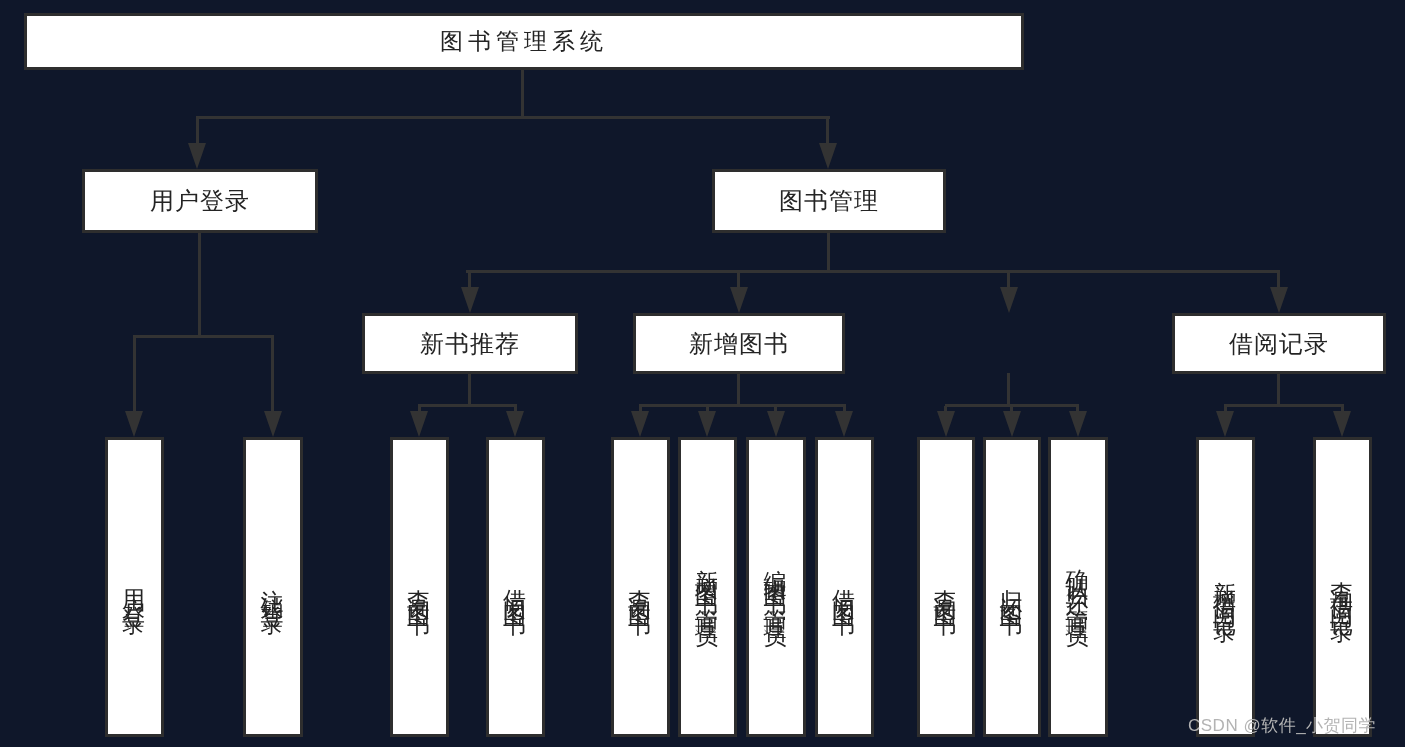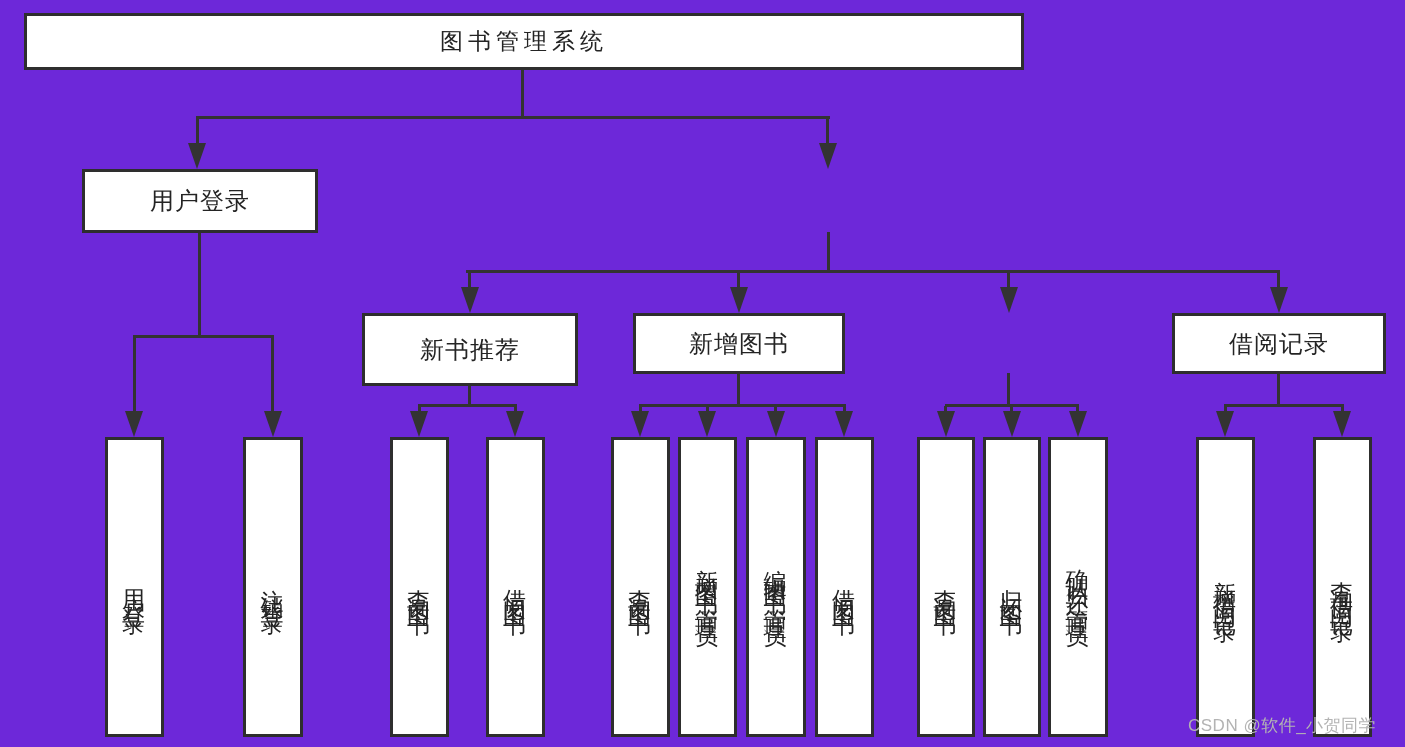--- a/index.html
+++ b/index.html
@@ -1,17 +1,17 @@
 <!DOCTYPE html>
 <html><head>
 <meta charset="utf-8">
 <style>
   html,body { margin:0; padding:0; background:#ffffff; }
   .canvas {
-    position:relative; width:1405px; height:747px; background:#6d28d9;
+    position:relative; width:1405px; height:747px; background:#0f172a;
     font-family:"Liberation Sans","DejaVu Sans",sans-serif; color:#222222;
     overflow:hidden;
   }
   .node {
     position:absolute; box-sizing:border-box;
     border:3px solid #2e2e2e; background:#ffffff;
     display:flex; align-items:center; justify-content:center;
     z-index:2;
   }
   .title-label { font-size:23px; letter-spacing:5px; color:#242424; }
@@ -37,22 +37,25 @@
 
 <div class="canvas">
 
   <div class="node" style="left:24px;top:13px;width:1000px;height:57px;">
     <span class="title-label">图书管理系统</span>
   </div>
 
   <div class="node" style="left:82px;top:169px;width:236px;height:64px;">
     <span class="hlabel">用户登录</span>
   </div>
+  <div class="node" style="left:712px;top:169px;width:234px;height:64px;">
+    <span class="hlabel">图书管理</span>
+  </div>
 
-  <div class="node" style="left:362px;top:313px;width:216px;height:73px;">
+  <div class="node" style="left:362px;top:313px;width:216px;height:61px;">
     <span class="hlabel">新书推荐</span>
   </div>
   <div class="node" style="left:633px;top:313px;width:212px;height:61px;">
     <span class="hlabel">新增图书</span>
   </div>
   <div class="node" style="left:1172px;top:313px;width:214px;height:61px;">
     <span class="hlabel">借阅记录</span>
   </div>
 
   <div class="node" style="left:105px;top:437px;width:59px;height:300px;">

